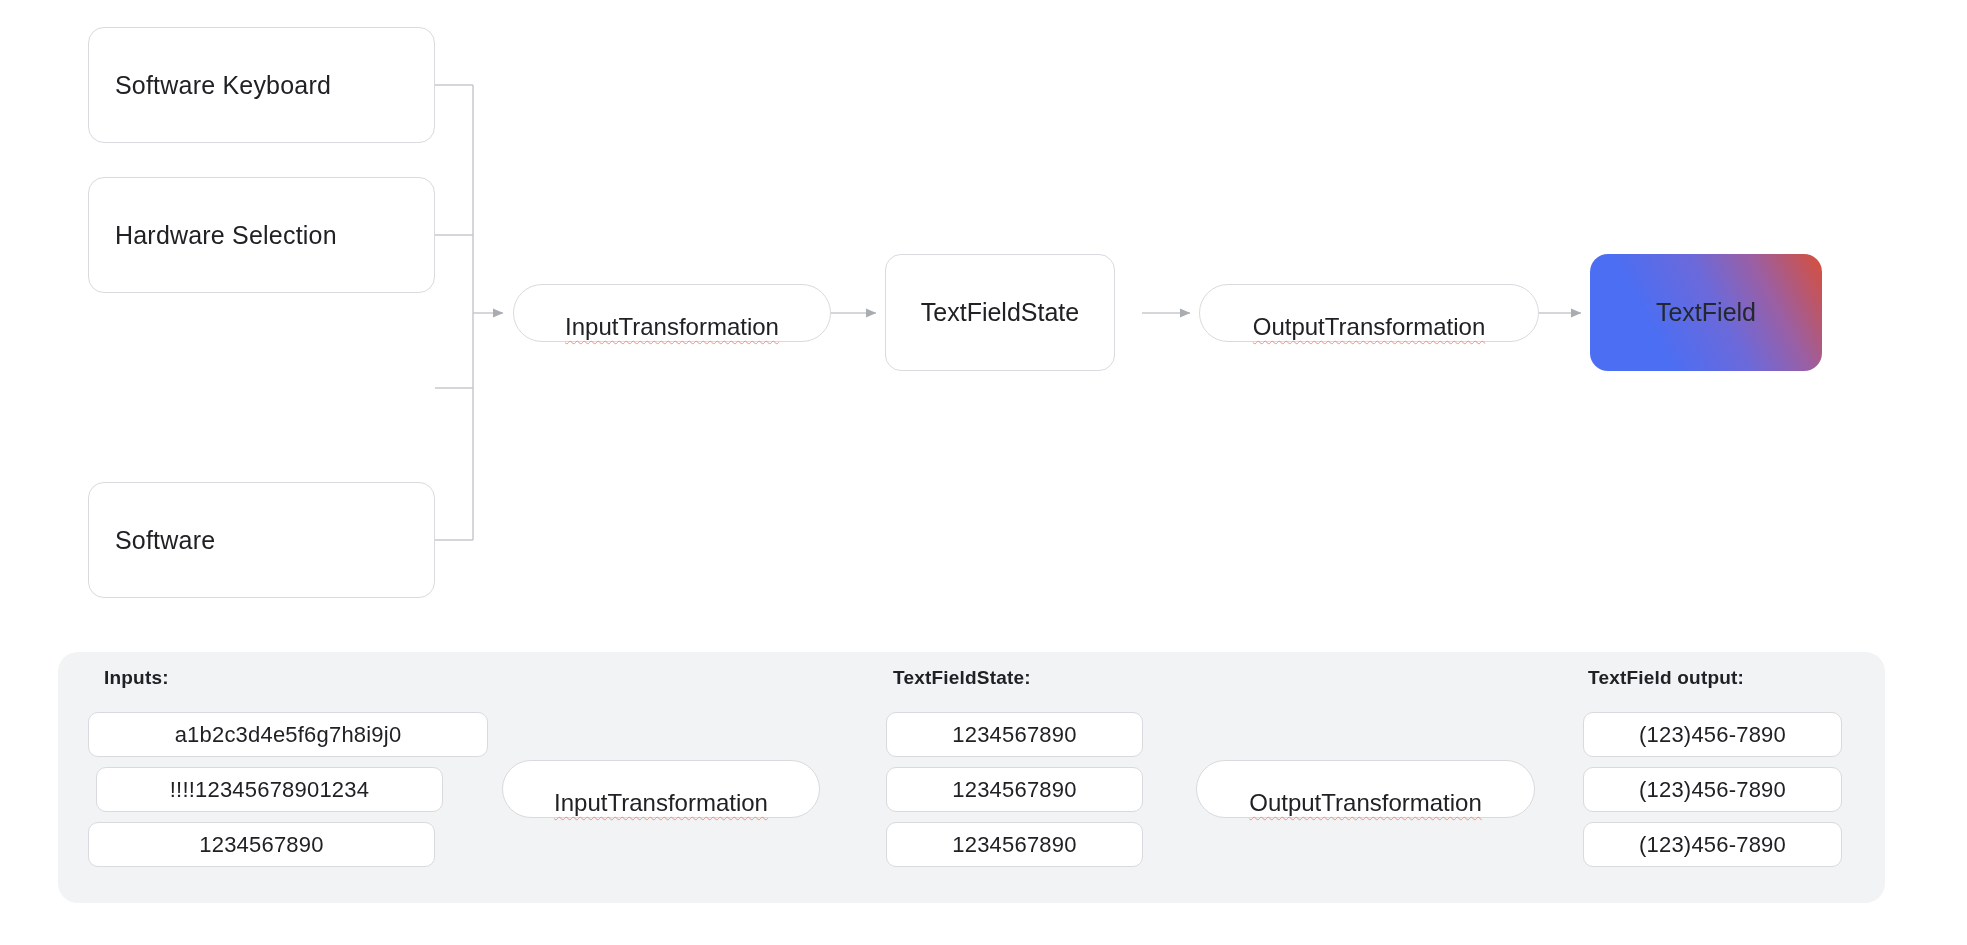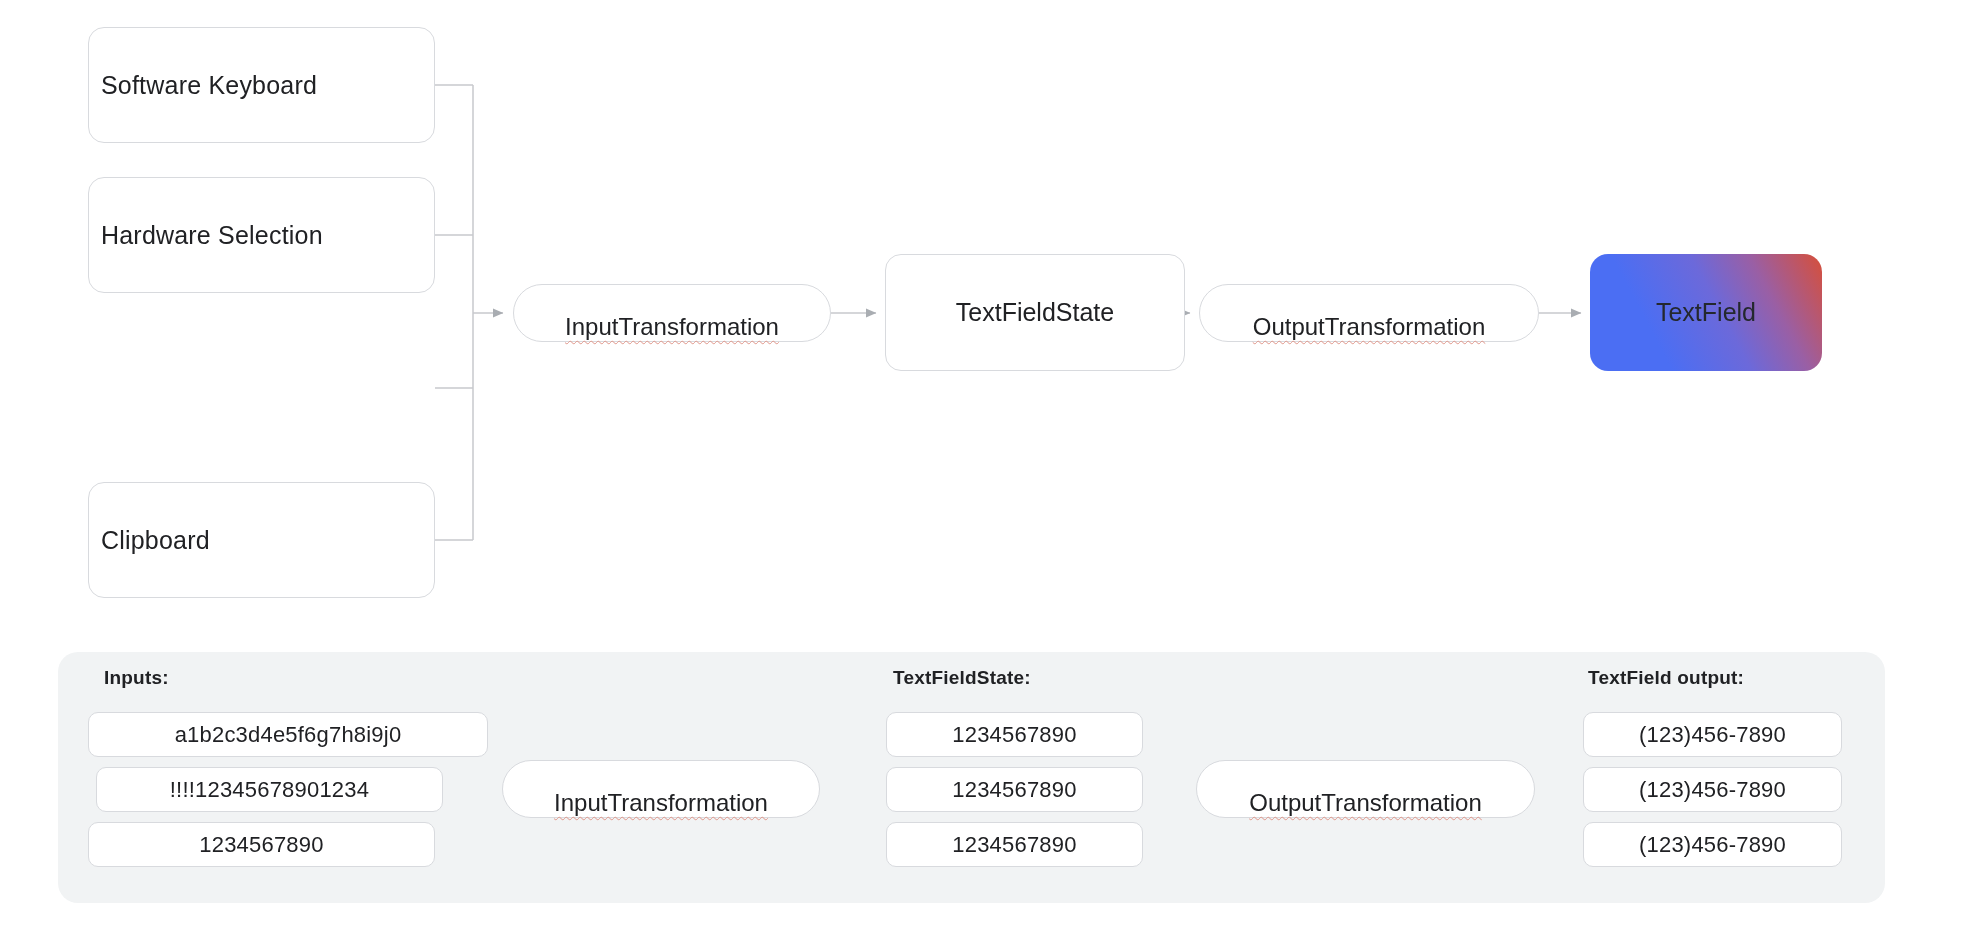--- a/index.html
+++ b/index.html
@@ -4,34 +4,34 @@
 <style>
   html,body{margin:0;padding:0;background:#ffffff;}
   .canvas{
     position:relative;width:1967px;height:945px;background:#ffffff;overflow:hidden;
     font-family:"Liberation Sans", sans-serif;color:#202124;
   }
   .connectors{position:absolute;left:0;top:0;width:1967px;height:945px;pointer-events:none;}
   .node{position:absolute;box-sizing:border-box;background:#ffffff;border:1.5px solid #d8dade;}
   .src-box{
     width:347px;height:116px;left:88px;border-radius:16px;
-    display:flex;align-items:center;padding-left:12px;font-size:25px;letter-spacing:.2px;
+    display:flex;align-items:center;padding-left:26px;font-size:25px;letter-spacing:.2px;
   }
   .pill{
     height:58px;top:284px;border-radius:29px;
     display:flex;align-items:flex-end;justify-content:center;
     font-size:24px;font-weight:500;
   }
   .squiggle{
     text-decoration:underline;text-decoration-style:wavy;
     text-decoration-color:#e0968a;text-decoration-thickness:1px;
     text-underline-offset:5px;
   }
   .state-box{
-    left:885px;top:254px;width:300px;height:117px;border-radius:16px;
+    left:885px;top:254px;width:230px;height:117px;border-radius:16px;
     display:flex;align-items:center;justify-content:center;font-size:25px;font-weight:500;
   }
   .tf-box{
     left:1590px;top:254px;width:232px;height:117px;border-radius:18px;border:none;
     background:linear-gradient(62deg,#4b6ef3 28%,#6c69da 55%,#9a5fa4 75%,#cf5146 97%);
     display:flex;align-items:center;justify-content:center;
     font-size:25px;font-weight:400;color:#24282e;
   }
   .panel{
     position:absolute;left:58px;top:652px;width:1827px;height:251px;
@@ -90,21 +90,21 @@
     </g>
   </svg>
 
   <div class="node src-box" style="top:27px">
     <span>Software Keyboard</span>
   </div>
   <div class="node src-box" style="top:177px">
     <span>Hardware Selection</span>
   </div>
   <div class="node src-box" style="top:482px">
-    <span>Clipboard</span>
+    <span>Software</span>
   </div>
 
   <div class="node pill" style="left:513px;width:318px">
     <span class="squiggle">InputTransformation</span>
   </div>
 
   <div class="node state-box">
     <span>TextFieldState</span>
   </div>
 

